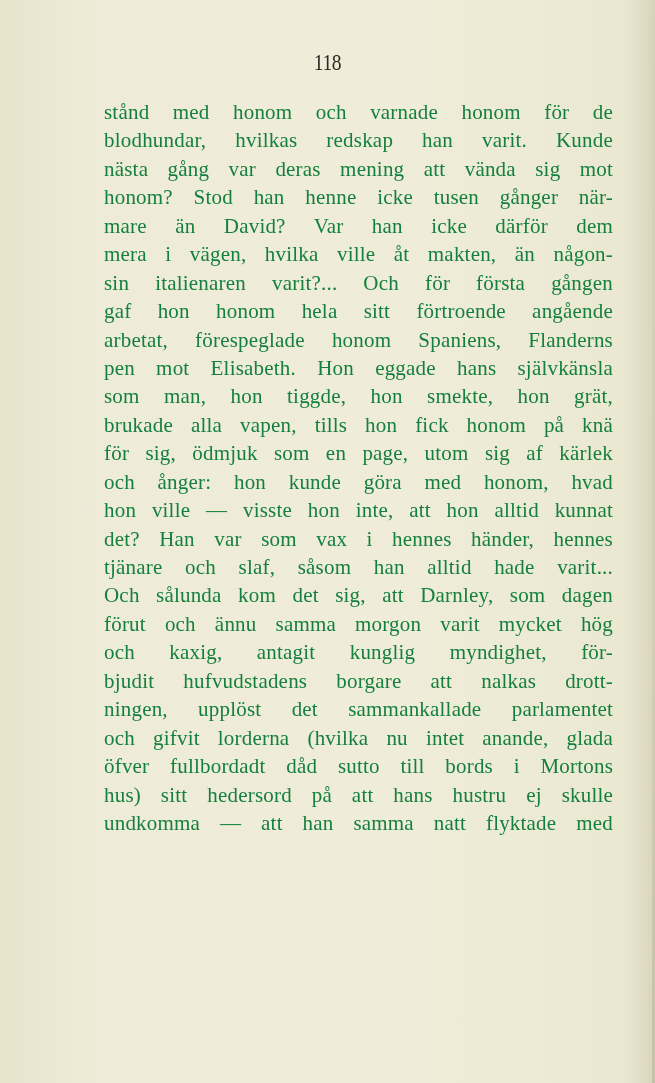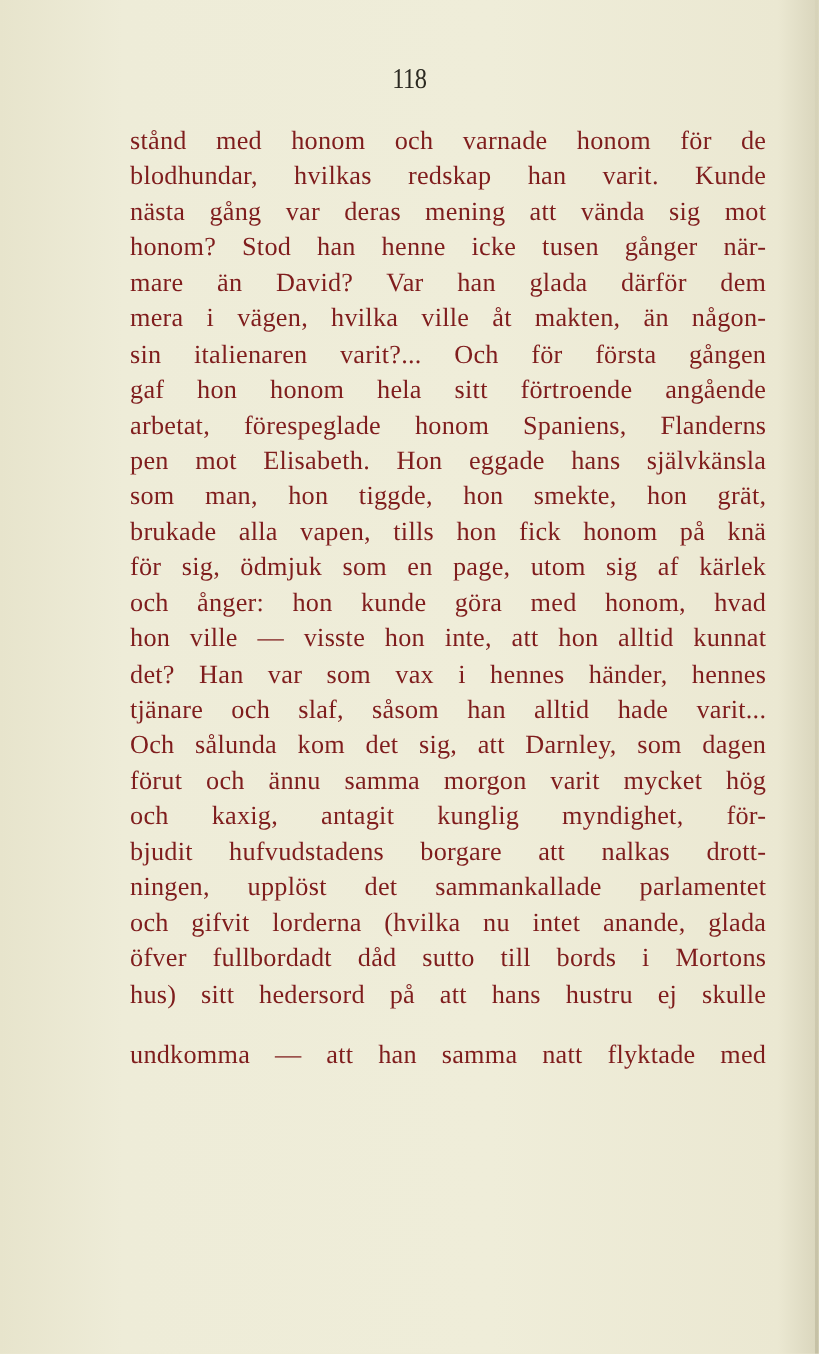--- a/index.html
+++ b/index.html
@@ -46,25 +46,24 @@
     .line {
       display: block;
       height: 28.45px;
       line-height: 28.45px;
       font-size: 21px;
       text-align: justify;
       text-align-last: justify;
       white-space: nowrap;
       letter-spacing: 0.2px;
       word-spacing: 1px;
-      color: #7f1d1d;
+      color: #15803d;
     }
     .line.last {
       text-align-last: justify;
-      margin-top: 20px;
     }
     .right-edge {
       position: absolute;
       right: 0;
       top: 0;
       width: 3px;
       height: 1083px;
       background: linear-gradient(180deg, #d6d2b8 0%, #cfcab0 60%, #bdb89c 100%);
       opacity: 0.7;
     }
@@ -73,21 +72,21 @@
 <body>
 
 <div class="page">
   <div class="page-number">118</div>
 
   <div class="body-text">
     <span class="line">stånd med honom och varnade honom för de</span>
     <span class="line">blodhundar, hvilkas redskap han varit. Kunde</span>
     <span class="line">nästa gång var deras mening att vända sig mot</span>
     <span class="line">honom? Stod han henne icke tusen gånger när-</span>
-    <span class="line">mare än David? Var han glada därför dem</span>
+    <span class="line">mare än David? Var han icke därför dem</span>
     <span class="line">mera i vägen, hvilka ville åt makten, än någon-</span>
     <span class="line">sin italienaren varit?... Och för första gången</span>
     <span class="line">gaf hon honom hela sitt förtroende angående</span>
     <span class="line">arbetat, förespeglade honom Spaniens, Flanderns</span>
     <span class="line">pen mot Elisabeth. Hon eggade hans självkänsla</span>
     <span class="line">som man, hon tiggde, hon smekte, hon grät,</span>
     <span class="line">brukade alla vapen, tills hon fick honom på knä</span>
     <span class="line">för sig, ödmjuk som en page, utom sig af kärlek</span>
     <span class="line">och ånger: hon kunde göra med honom, hvad</span>
     <span class="line">hon ville — visste hon inte, att hon alltid kunnat</span>

